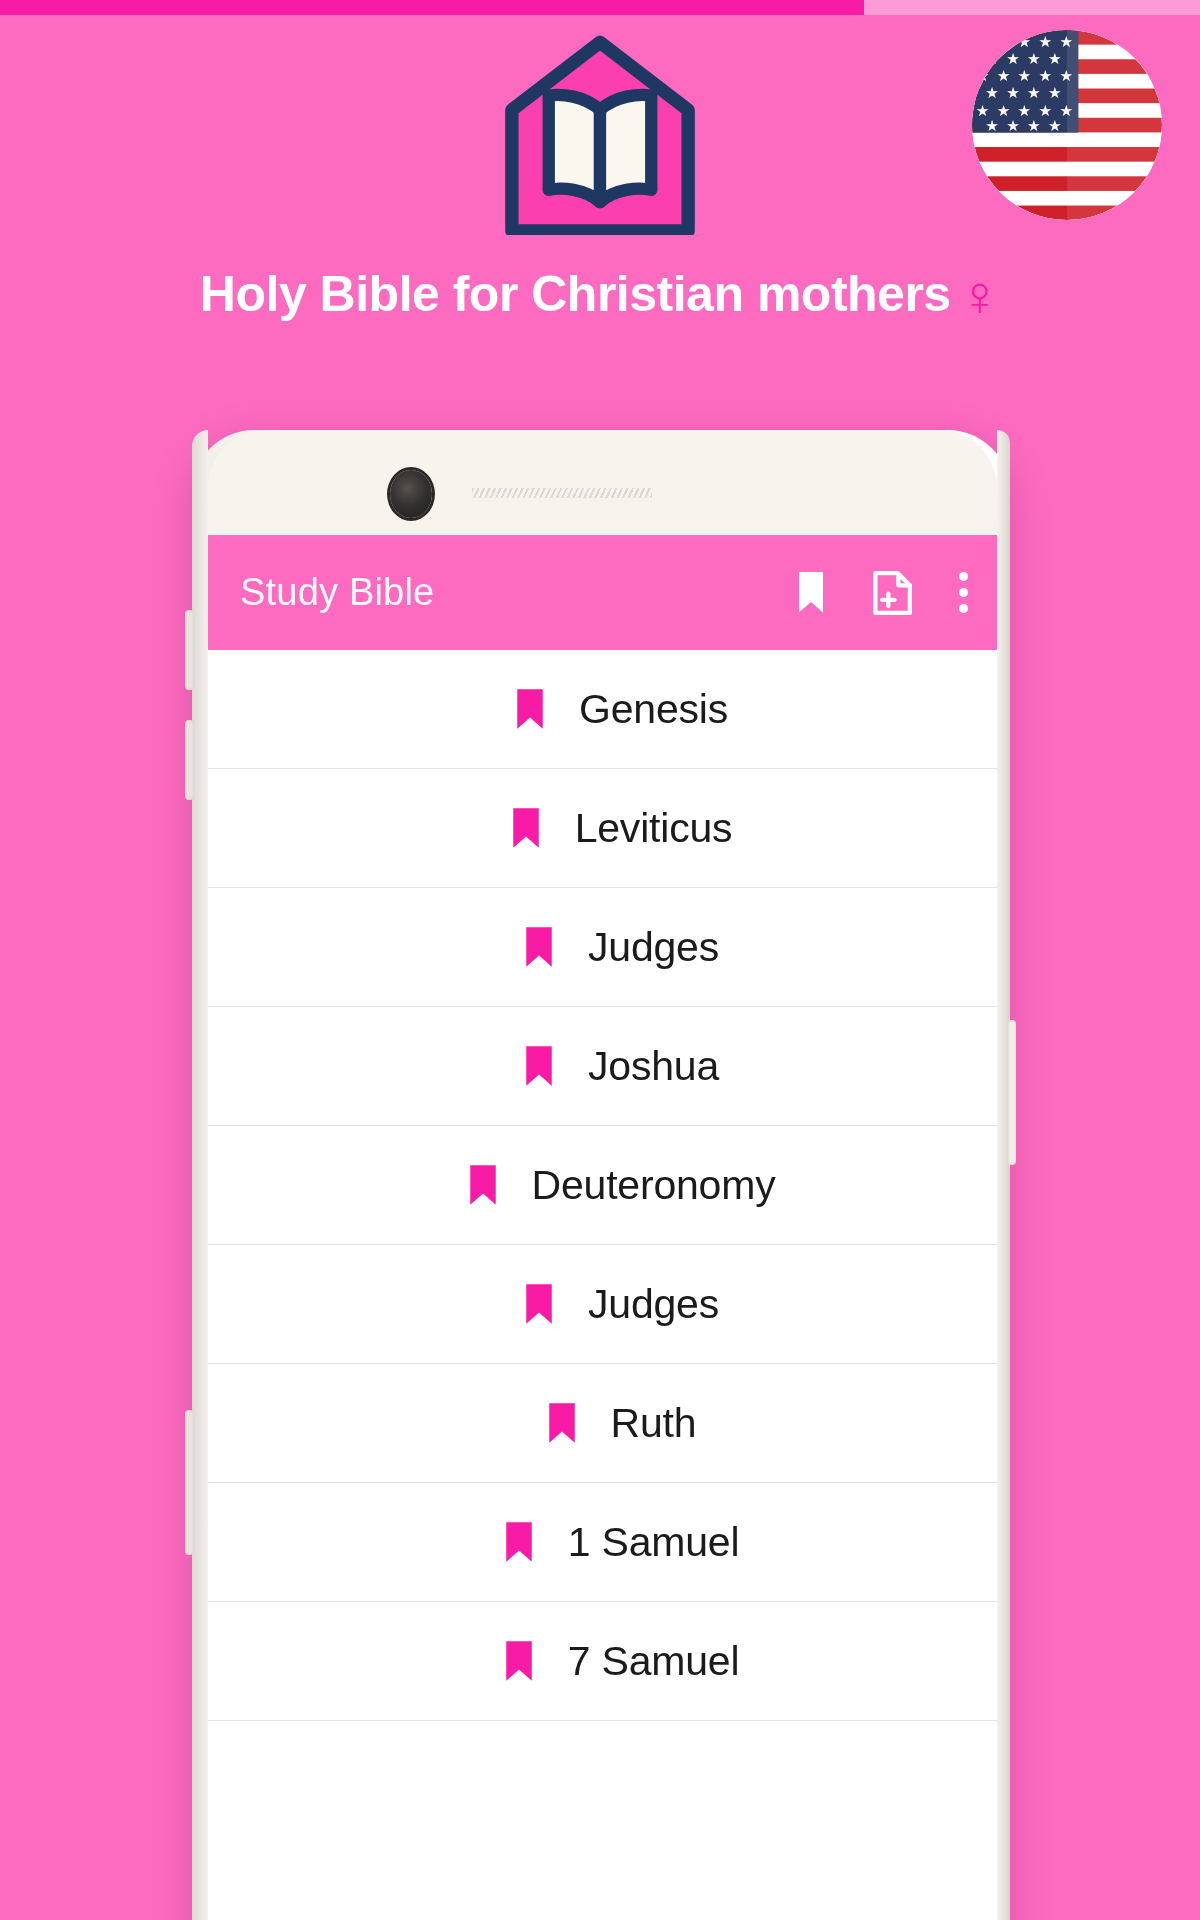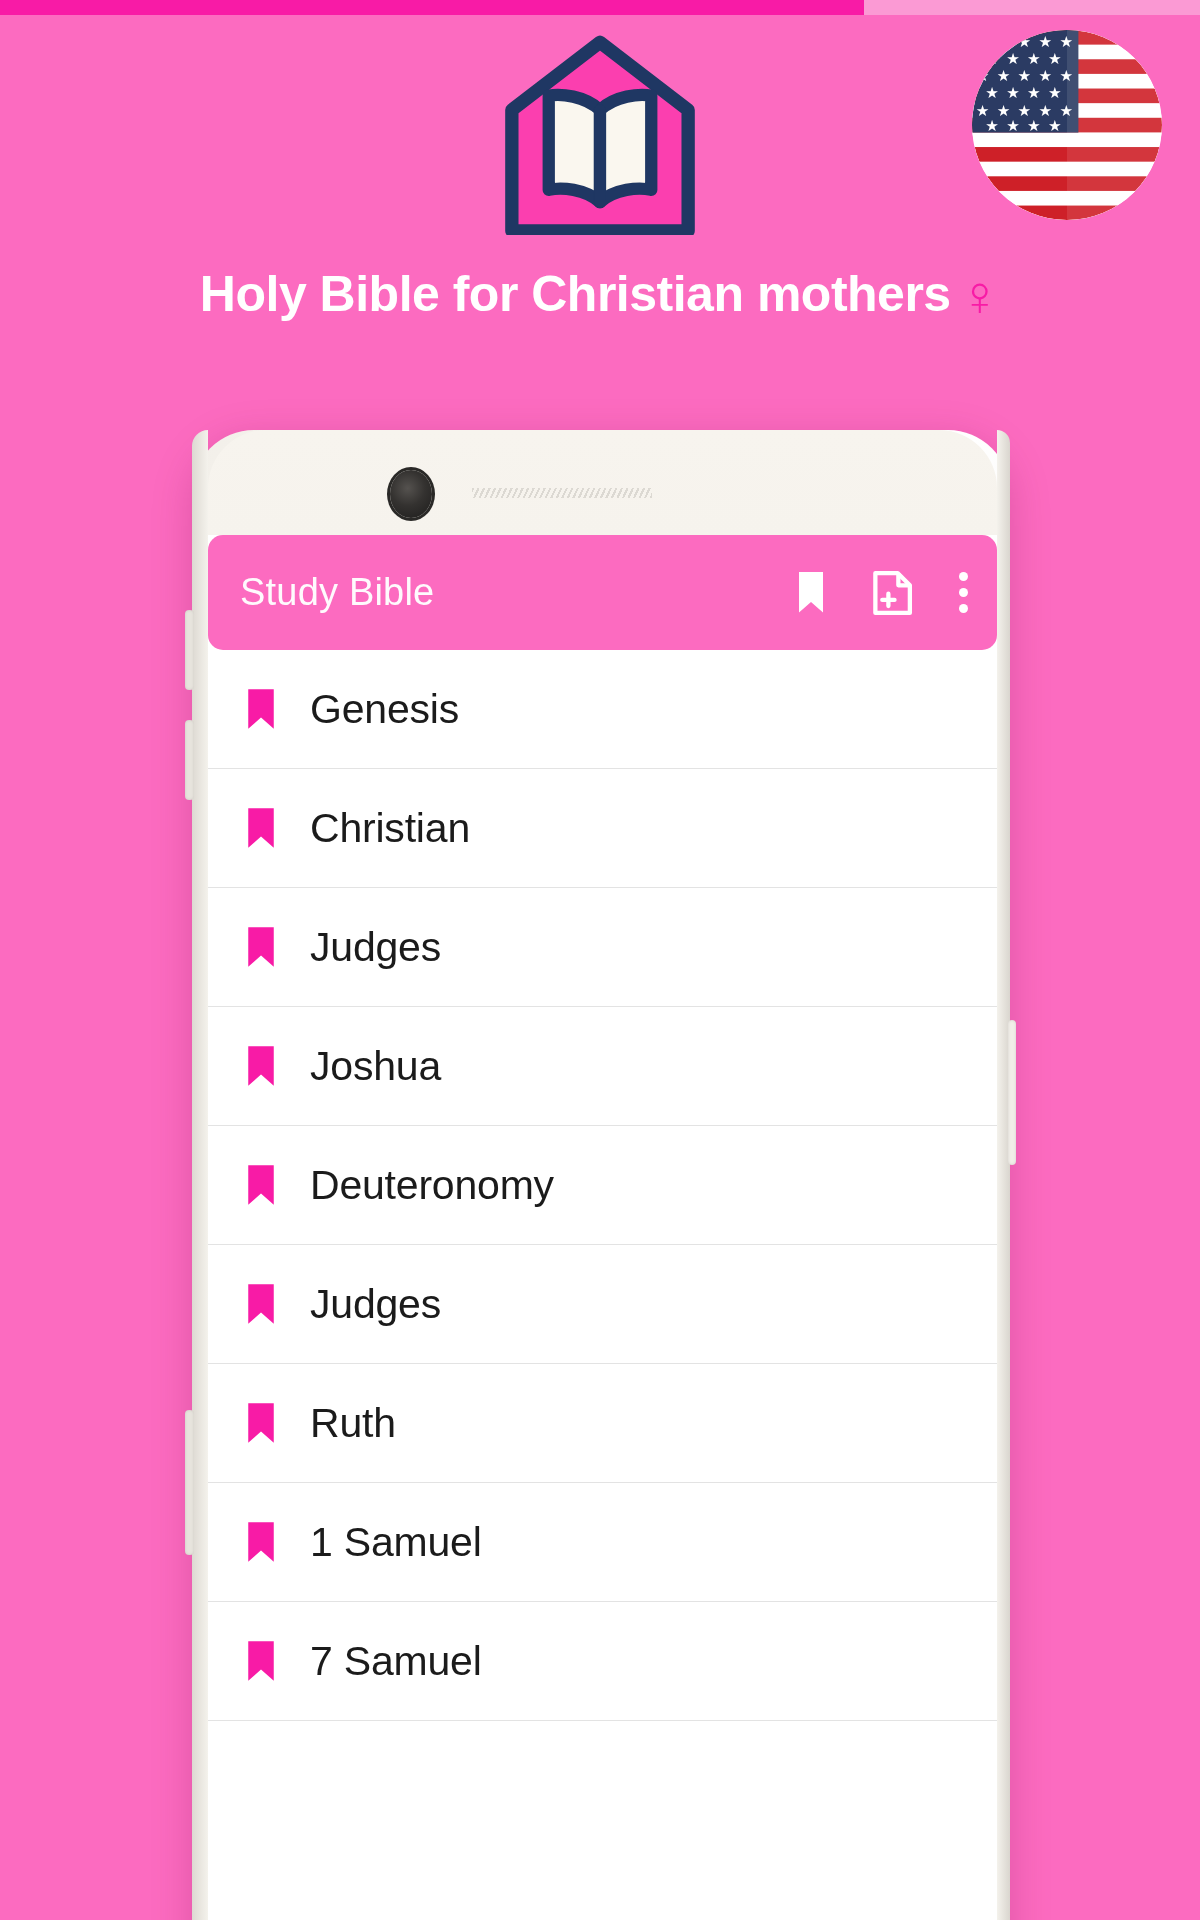--- a/index.html
+++ b/index.html
@@ -136,21 +136,20 @@
     background:#ffffff;
     overflow:hidden;
   }
 
   .appbar {
     height:115px;
     background:#FC6BC0;
     display:flex;
     align-items:center;
     padding:0 22px 0 32px;
-    border-radius:15px;
   }
   .appbar-title {
     flex:1;
     color:#ffffff;
     font-size:38px;
     font-weight:400;
     letter-spacing:.2px;
     opacity:.97;
   }
   .appbar-actions {
@@ -177,20 +176,21 @@
 
   
   .book-list { background:#ffffff; }
   .book-row {
     height:119px;
     display:flex;
     align-items:center;
     padding-left:36px;
     border-bottom:1px solid #e3e3e3;
     background:#ffffff;
+    justify-content:center;
   }
   .book-row.selected { background:#ebebeb; }
   .book-row .bmk {
     width:34px; height:46px;
     flex:0 0 auto;
     margin-right:32px;
   }
   .book-row .bmk svg { display:block; width:100%; height:100%; }
   .book-label {
     font-size:41px;
@@ -329,21 +329,21 @@
               </svg>
             </span>
             <span class="book-label">Genesis</span>
           </div>
           <div class="book-row">
             <span class="bmk">
               <svg viewBox="0 0 24 30">
                 <path d="M3 1 h18 v28 l-9 -8 -9 8 Z" fill="#F81BA6"></path>
               </svg>
             </span>
-            <span class="book-label">Christian</span>
+            <span class="book-label">Leviticus</span>
           </div>
           <div class="book-row">
             <span class="bmk">
               <svg viewBox="0 0 24 30">
                 <path d="M3 1 h18 v28 l-9 -8 -9 8 Z" fill="#F81BA6"></path>
               </svg>
             </span>
             <span class="book-label">Judges</span>
           </div>
           <div class="book-row">

